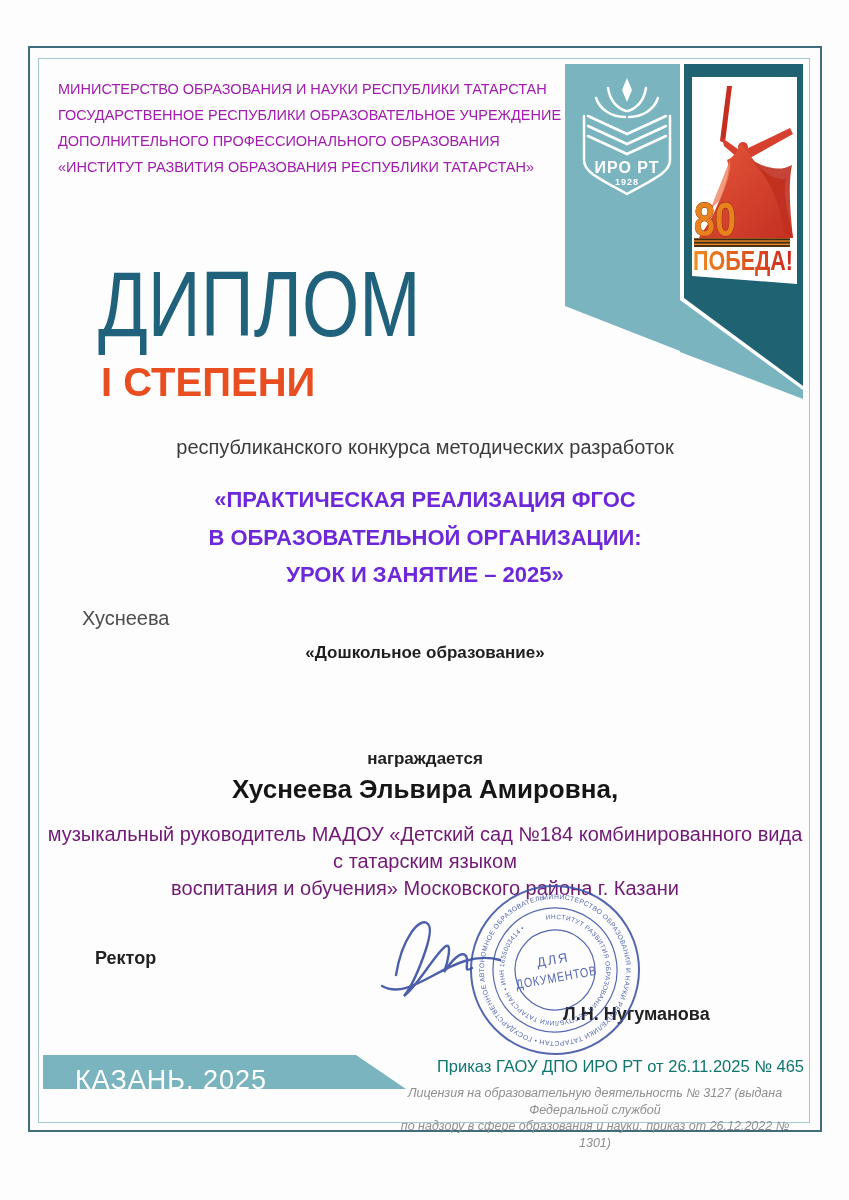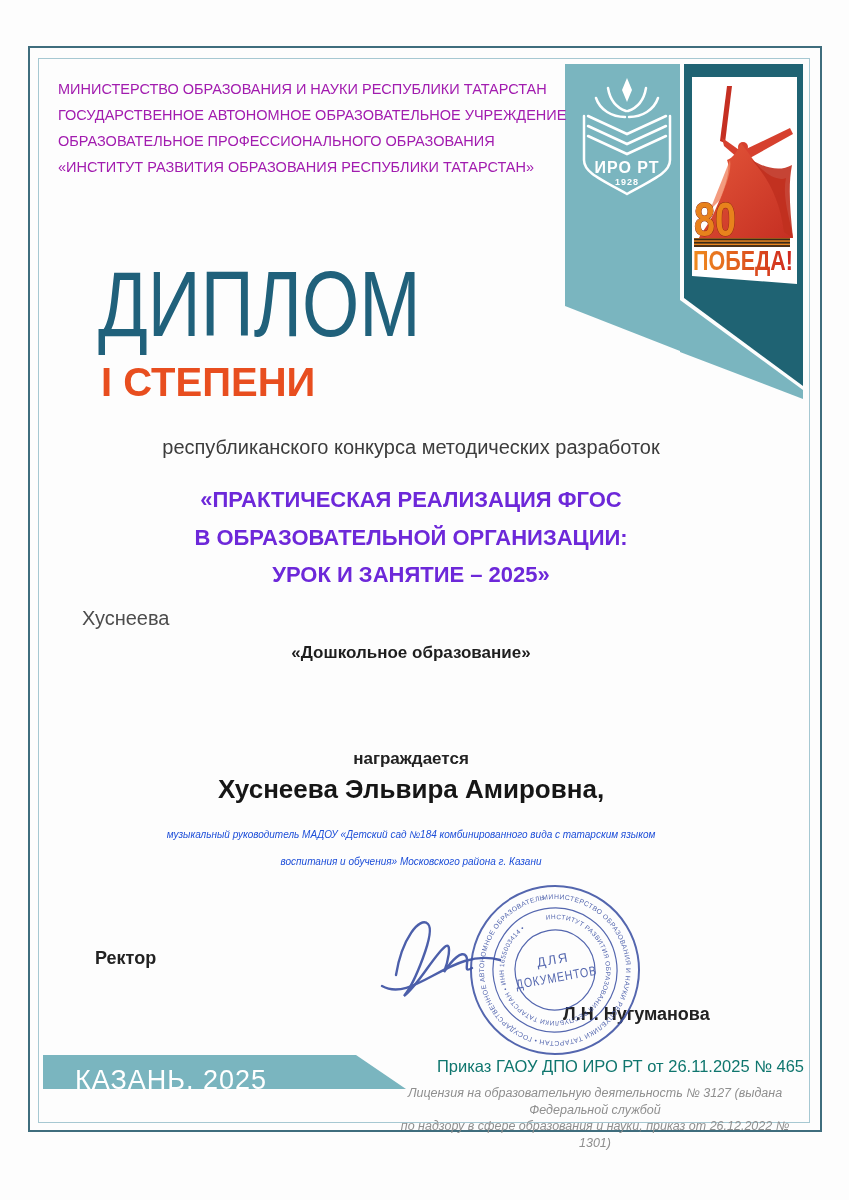--- a/index.html
+++ b/index.html
@@ -10,28 +10,28 @@
   .frame-outer{position:absolute;left:28px;top:46px;width:794px;height:1086px;
     border:2px solid #3f6d7d;box-sizing:border-box;}
   .frame-inner{position:absolute;left:38px;top:58px;width:772px;height:1065px;
     border:1.5px solid #a6c8d2;box-sizing:border-box;}
   .issuer{position:absolute;left:58px;top:76px;width:520px;
     font-size:14.5px;line-height:26px;color:#a21caf;}
   .title-main{position:absolute;left:98px;top:258px;font-size:92px;line-height:1;
     color:#20617b;transform:scaleX(.8);transform-origin:left;white-space:nowrap;}
   .title-degree{position:absolute;left:101px;top:362px;font-size:40px;line-height:1;
     font-weight:bold;color:#e84e1f;white-space:nowrap;}
-  .center-col{position:absolute;left:31px;width:760px;text-align:center;}
+  .center-col{position:absolute;left:45px;width:760px;text-align:center;}
   .contest-intro{top:436px;font-size:20px;color:#3c3c3c;}
   .contest-name{top:481px;font-size:22px;font-weight:bold;line-height:37.5px;color:#6d28d9;}
   .nomination-label{position:absolute;left:82px;top:607px;font-size:20px;color:#4d4d4d;}
   .nomination-value{top:643px;font-size:17px;font-weight:bold;color:#1e1e1e;text-align:center;}
   .award-label{top:749px;font-size:17px;font-weight:bold;color:#222;}
   .awardee-name{top:774px;font-size:26px;font-weight:bold;color:#161616;}
-  .awardee-desc{top:821px;font-size:10px;font-style:italic;line-height:27px;color:#1d4ed8;}
+  .awardee-desc{top:821px;font-size:20px;line-height:27px;color:#701a75;}
   .rector-label{position:absolute;left:95px;top:948px;font-size:18px;font-weight:bold;color:#222;}
   .rector-name{position:absolute;left:563px;top:1004px;font-size:18px;font-weight:bold;color:#222;z-index:1;}
   .banners-svg{position:absolute;left:0;top:0;pointer-events:none;}
   .sig-svg{position:absolute;left:370px;top:895px;z-index:2;}
   .stamp-svg{position:absolute;left:450px;top:870px;z-index:3;opacity:.88;}
   .kazan-banner{position:absolute;left:43px;top:1055px;width:366px;height:34px;
     background:#7ab5bf;clip-path:polygon(0 0,313px 0,363px 100%,0 100%);}
   .kazan-text{position:absolute;left:32px;top:0;line-height:51px;font-size:27px;
     color:#ffffff;letter-spacing:1px;}
   .order-line{position:absolute;right:45px;top:1057px;font-size:16.5px;color:#0f766e;}
@@ -99,22 +99,22 @@
       <rect x="694" y="238" width="96" height="9" fill="#e8861f"></rect>
       <rect x="694" y="238.5" width="96" height="1.8" fill="#3a2a17"></rect>
       <rect x="694" y="241.8" width="96" height="1.8" fill="#3a2a17"></rect>
       <rect x="694" y="245.1" width="96" height="1.8" fill="#3a2a17"></rect>
     </g>
     <text x="693" y="270" font-size="27" font-weight="bold" fill="url(#gradPobeda)" textLength="100" lengthAdjust="spacingAndGlyphs">ПОБЕДА!</text>
   </svg>
 
   <div class="issuer">
     <div>МИНИСТЕРСТВО ОБРАЗОВАНИЯ И НАУКИ РЕСПУБЛИКИ ТАТАРСТАН</div>
-    <div>ГОСУДАРСТВЕННОЕ АВТОНОМНОЕ ОБРАЗОВАТЕЛЬНОЕ УЧРЕЖДЕНИЕ</div>
-    <div>ОБРАЗОВАТЕЛЬНОЕ ПРОФЕССИОНАЛЬНОГО ОБРАЗОВАНИЯ</div>
+    <div>ГОСУДАРСТВЕННОЕ РЕСПУБЛИКИ ОБРАЗОВАТЕЛЬНОЕ УЧРЕЖДЕНИЕ</div>
+    <div>ДОПОЛНИТЕЛЬНОГО ПРОФЕССИОНАЛЬНОГО ОБРАЗОВАНИЯ</div>
     <div>«ИНСТИТУТ РАЗВИТИЯ ОБРАЗОВАНИЯ РЕСПУБЛИКИ ТАТАРСТАН»</div>
   </div>
 
   <div class="title-main">ДИПЛОМ</div>
   <div class="title-degree">I СТЕПЕНИ</div>
 
   <div class="center-col contest-intro">республиканского конкурса методических разработок</div>
   <div class="center-col contest-name">
     <div>«ПРАКТИЧЕСКАЯ РЕАЛИЗАЦИЯ ФГОС</div>
     <div>В ОБРАЗОВАТЕЛЬНОЙ ОРГАНИЗАЦИИ:</div>

